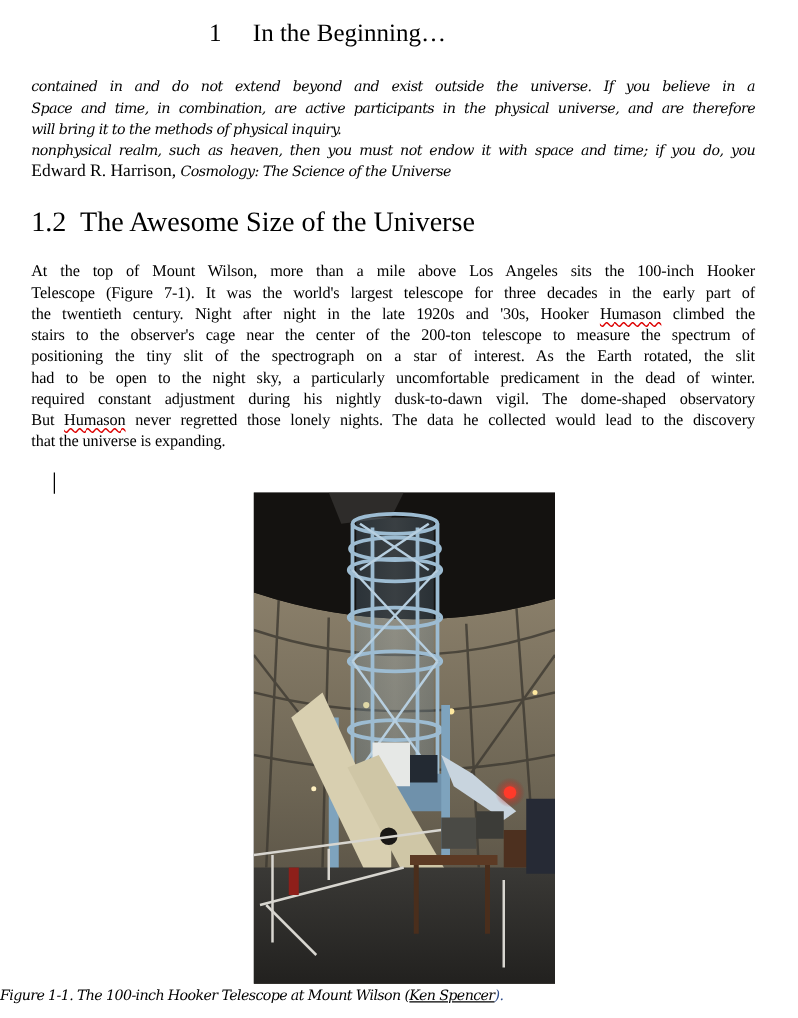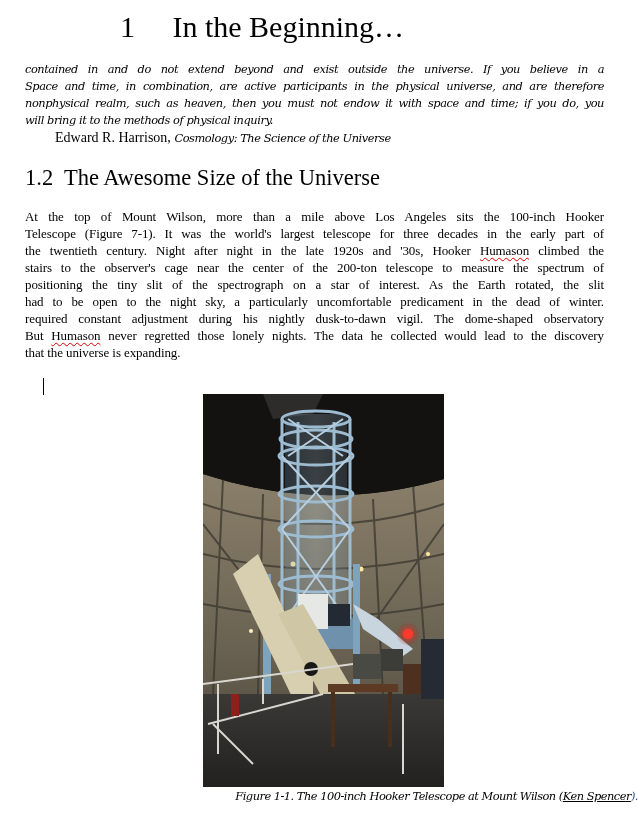--- a/index.html
+++ b/index.html
@@ -1,29 +1,29 @@
 <!DOCTYPE html>
 <html><head>
   <meta charset="utf-8">
   <style>
     html, body { margin: 0; padding: 0; background: #ffffff; }
     body { width: 638px; height: 814px; position: relative; overflow: hidden; color: #000; }
     .page { position: absolute; left: 0; top: 0; width: 638px; height: 814px; }
     .chapter-title {
       position: absolute; left: 0; top: 10px; width: 524px; text-align: center;
-      font-family: "Liberation Serif", serif; font-size: 30px; line-height: 34px; white-space: pre;
+      font-family: "Liberation Serif", serif; font-size: 20px; line-height: 34px; white-space: pre;
     }
     .epigraph {
       position: absolute; left: 25px; top: 61px; width: 579px;
       font-family: "DejaVu Serif", serif; font-style: italic; font-size: 11.4px; line-height: 17px;
       text-align: justify; letter-spacing: -0.45px; word-spacing: 0px;
     }
     .attribution {
       position: absolute; left: 25px; top: 129px; width: 579px;
-      font-family: "Liberation Serif", serif; font-size: 14px; line-height: 17px; margin-left: 30px;
+      font-family: "Liberation Serif", serif; font-size: 14px; line-height: 17px;
     }
     .attribution .book { font-family: "DejaVu Serif", serif; font-style: italic; font-size: 11.4px; letter-spacing: -0.45px; }
     .section-title {
       position: absolute; left: 25px; top: 163px; width: 590px;
       font-family: "Liberation Serif", serif; font-size: 22.5px; line-height: 30px; white-space: pre;
     }
     .body-text {
       position: absolute; left: 25px; top: 208px; width: 579px;
       font-family: "Liberation Serif", serif; font-size: 13px; line-height: 17px;
       text-align: justify; letter-spacing: -0.1px;
@@ -31,38 +31,38 @@
     .line { display: block; text-align: justify; text-align-last: justify; white-space: nowrap; height: 17px; }
     .line.last { text-align-last: left; }
     .squiggle { text-decoration: underline wavy #d00; text-decoration-thickness: 1px; text-underline-offset: 2px; }
     .cursor { position: absolute; left: 43px; top: 378px; width: 1px; height: 17px; background: #000; }
     .figure {
       position: absolute; left: 203px; top: 394px; width: 241px; height: 393px;
       background: #1a1816; overflow: hidden;
     }
     .figure svg { display: block; }
     .caption {
-      position: absolute; left: 0; top: 788px; width: 638px; text-align: right;
+      position: absolute; left: 0; top: 788px; width: 638px; text-align: left;
       font-family: "DejaVu Serif", serif; font-style: italic; font-size: 11.4px; line-height: 17px; letter-spacing: -0.5px;
     }
     .caption a { color: #000; text-decoration: underline; }
     .caption .tail { color: #2b4a8a; }
   </style>
 </head>
 <body>
 
 <div class="page">
 
   <div class="chapter-title">1     In the Beginning…</div>
 
   <div class="epigraph">
     <span class="line">contained in and do not extend beyond and exist outside the universe. If you believe in a</span>
     <span class="line">Space and time, in combination, are active participants in the physical universe, and are therefore</span>
+    <span class="line last">will bring it to the methods of physical inquiry.</span>
     <span class="line">nonphysical realm, such as heaven, then you must not endow it with space and time; if you do, you</span>
-    <span class="line last">will bring it to the methods of physical inquiry.</span>
   </div>
 
   <div class="attribution">
     <span>Edward R. Harrison, </span><span class="book">Cosmology: The Science of the Universe</span>
   </div>
 
   <div class="section-title">1.2  The Awesome Size of the Universe</div>
 
   <div class="body-text">
     <span class="line">At the top of Mount Wilson, more than a mile above Los Angeles sits the 100-inch Hooker</span>

